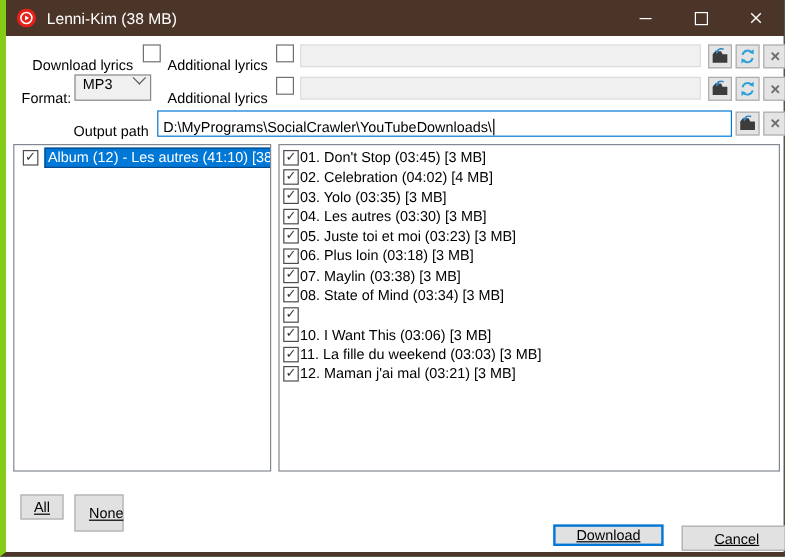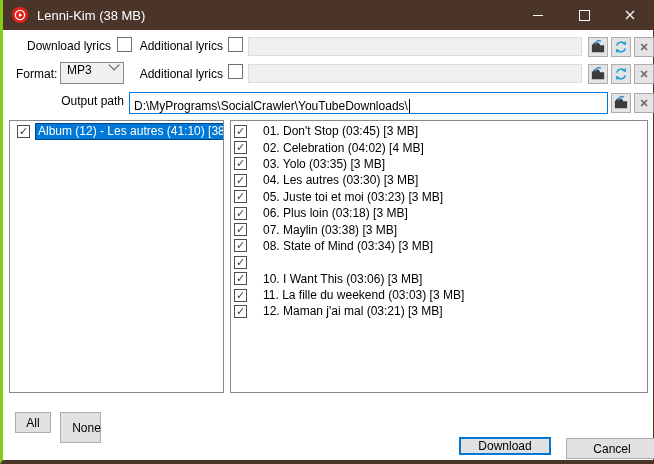--- a/index.html
+++ b/index.html
@@ -1,29 +1,29 @@
 <!DOCTYPE html>
 <html><head>
 <meta charset="utf-8">
 <style>
   html,body{margin:0;padding:0;}
   body{width:654px;height:464px;font-family:"Liberation Sans",sans-serif;background:#fff;}
   #window{position:relative;width:654px;height:464px;box-sizing:border-box;
-    border-left:3px solid #84cc16;border-right:1px solid #4b3528;border-bottom:4px solid #4b3528;background:#14532d;}
+    border-left:5px solid #84cc16;border-right:1px solid #4b3528;border-bottom:4px solid #4b3528;background:#14532d;}
   
   #titlebar{height:30px;background:#4b3528;display:flex;align-items:center;color:#fff;}
   #app-icon{width:16px;height:16px;margin-left:9px;flex:none;}
   #window-title{margin-left:9px;font-size:13px;white-space:nowrap;}
   #tb-spacer{flex:1;}
   .tb-btn{width:46px;height:30px;display:flex;align-items:center;justify-content:center;flex:none;cursor:default;}
   .glyph-min{width:10px;height:1px;background:#fff;display:block;}
   .glyph-max{width:9px;height:9px;border:1px solid #fff;display:block;}
   
   #client{position:absolute;top:30px;left:0;right:0;bottom:0;background:#fff;}
-  .lbl{position:absolute;font-size:12px;color:#000;white-space:nowrap;}
+  .lbl{position:absolute;font-size:12px;color:#000;white-space:nowrap;margin-top:8px;}
   #lbl-download-lyrics{top:9px;right:542px;}
   #lbl-additional-lyrics{top:9px;right:430px;}
   #lbl-format{top:37px;left:13px;}
   #lbl-additional-formats{top:37px;right:430px;}
   #lbl-output-path{top:64px;right:529px;}
   .cb-opt{position:absolute;width:15px;height:15px;background:#fff;border:1px solid #707070;box-sizing:border-box;}
   #cb-download-lyrics{left:114px;top:7px;}
   #cb-additional-lyrics{left:225px;top:7px;}
   #cb-additional-formats{left:225px;top:34px;}
   .txt-disabled{position:absolute;left:245px;width:334px;height:19px;background:#f0f0f0;border:1px solid #dcdcdc;box-sizing:border-box;}
@@ -43,25 +43,25 @@
   
   .listbox{position:absolute;top:90px;height:273px;background:#fff;border:1px solid #828790;box-sizing:border-box;
     overflow:hidden;padding-top:2px;}
   #album-list{left:6px;width:215px;}
   #track-list{left:227px;width:418px;}
   .list-row{display:flex;align-items:center;font-size:12px;white-space:nowrap;}
   .album-row{height:17px;padding-left:7px;}
   .track-row{height:16.4px;padding-left:3px;}
   .cb{display:inline-flex;align-items:center;justify-content:center;width:13px;height:13px;background:#fff;
     border:1px solid #4d4d4d;box-sizing:border-box;flex:none;font-size:11px;line-height:11px;color:#3a3a3a;}
-  .row-label{margin-left:16px;}
+  .row-label{margin-left:1px;}
   .selected{background:#0078d7;color:#fff;border:1px solid #00498c;padding:0 2px 1px 2px;margin-left:5px;}
   
   .btn{position:absolute;background:#e1e1e1;border:1px solid #adadad;box-sizing:border-box;font-size:12px;color:#000;
-    display:flex;align-items:center;justify-content:center;cursor:default;}
+    display:flex;align-items:center;justify-content:center;cursor:default;text-decoration:underline;}
   #btn-all{left:12px;top:382px;width:36px;height:21px;}
   #btn-none{left:57px;top:382px;width:41px;height:31px;padding-left:12px;}
   #btn-download{left:456px;top:407px;width:92px;height:18px;border:2px solid #0078d7;}
   #btn-cancel{left:563px;top:408px;width:92px;height:21px;}
 </style>
 </head>
 <body>
 
 <div id="window">
   <div id="titlebar">

